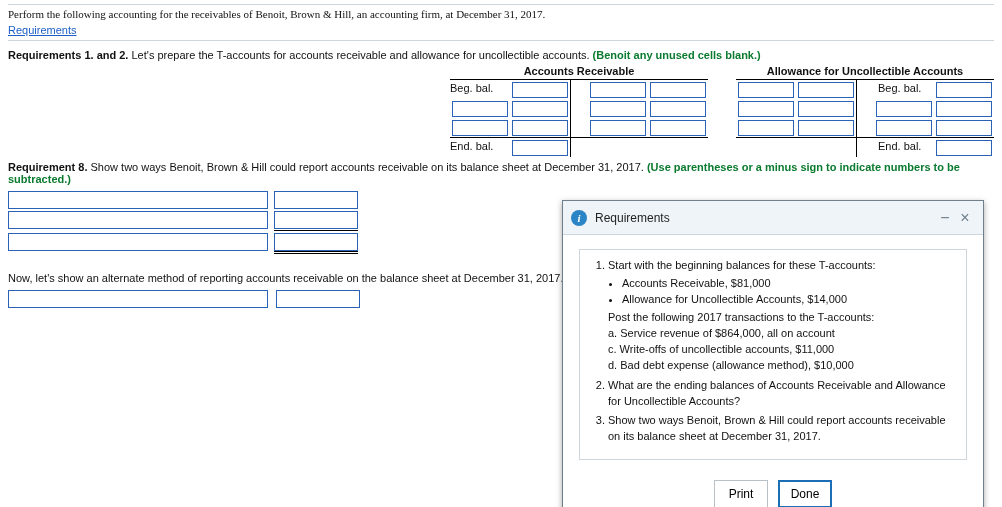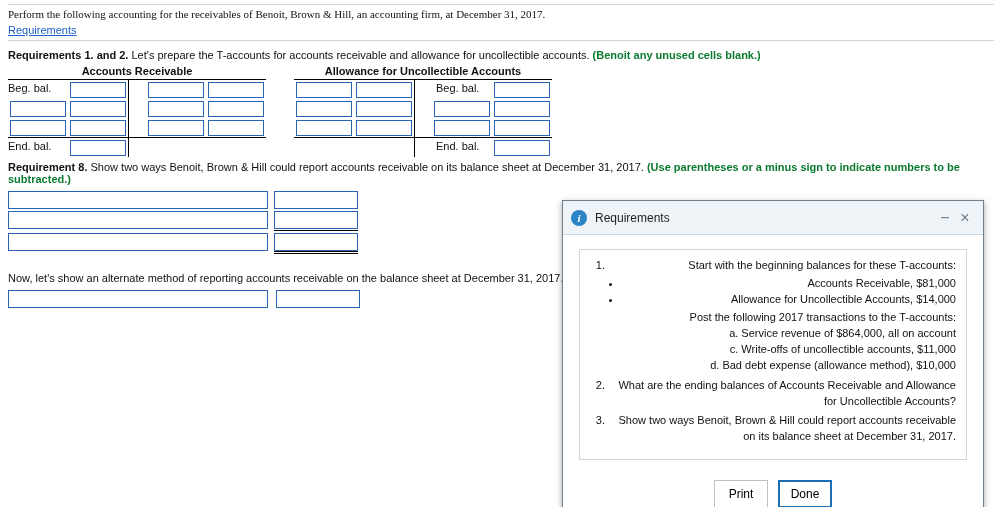--- a/index.html
+++ b/index.html
@@ -12,21 +12,21 @@
     background: #fff;
     width: 1002px;
   }
   .top-border { border-top: 1px solid #cfd6db; padding-top: 3px; }
   .intro { padding: 0 0 2px 0; font-family: Liberation Serif, serif; }
   .req-link { color: #1c5fc5; text-decoration: underline; cursor: pointer; display: inline-block; margin-top: 2px; }
   .hr { border-top: 1px solid #cfd6db; margin: 4px 0 8px 0; }
   .bold { font-weight: bold; }
   .green { color: #0a7a2f; font-weight: bold; }
   .sect-head { margin: 4px 0 4px 0; }
-  .taccounts-wrap { display: flex; gap: 28px; margin-bottom: 4px; }
+  .taccounts-wrap { display: flex; gap: 28px; margin-bottom: 4px; justify-content: flex-end; }
   .tacct { }
   .tacct-title { font-weight: bold; text-align: center; margin-bottom: 2px; }
   .tgrid {
     display: grid;
     grid-template-columns: 60px 60px 18px 60px 60px;
     border-top: 1px solid #000;
   }
   .tgrid .lbl { font-size: 11px; padding: 2px 2px 0 0; }
   .tgrid .sep { border-left: 1px solid #000; }
   .cellbox {
@@ -77,21 +77,21 @@
   }
   .dlg-title { flex: 1; font-size: 12px; color: #222; }
   .dlg-ctrl { color: #6f7f8c; font-size: 16px; width: 20px; text-align: center; cursor: pointer; }
   .dlg-body { padding: 14px 16px 10px 16px; }
   .dlg-inner {
     border: 1px solid #cfd6db;
     padding: 8px 10px 10px 10px;
     font-size: 11px;
     line-height: 1.45;
   }
-  .dlg-inner ol { margin: 0; padding-left: 18px; text-align: right; }
+  .dlg-inner ol { margin: 0; padding-left: 18px; }
   .dlg-inner ol > li { margin-bottom: 4px; }
   .dlg-inner ul { margin: 2px 0 2px 0; padding-left: 14px; list-style: disc; }
   .sub { margin-left: 0; }
   .dlg-foot {
     display: flex;
     justify-content: center;
     gap: 10px;
     padding: 10px 0 14px 0;
   }
   .btn {

